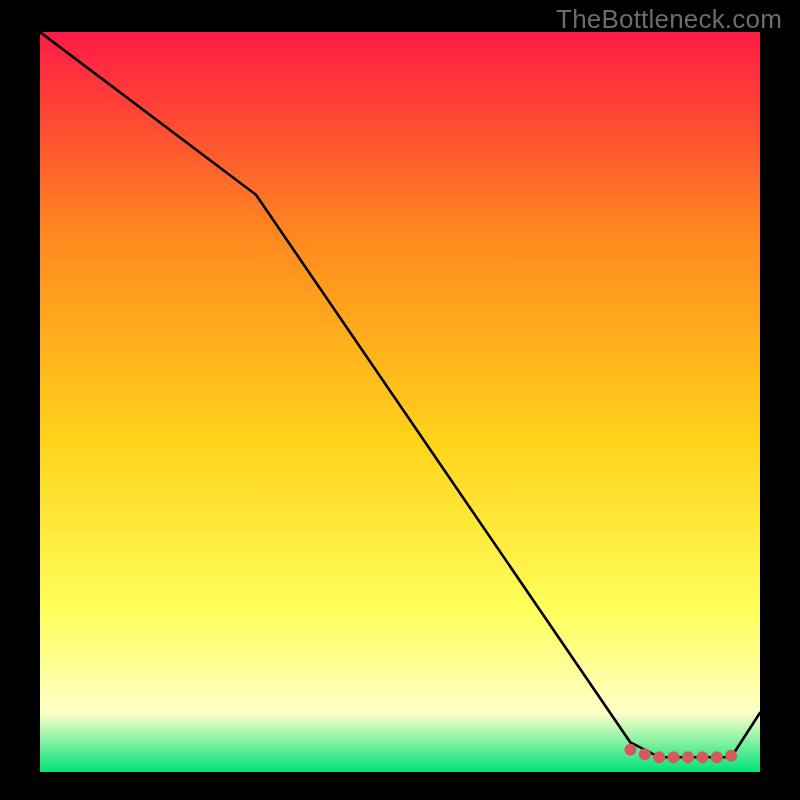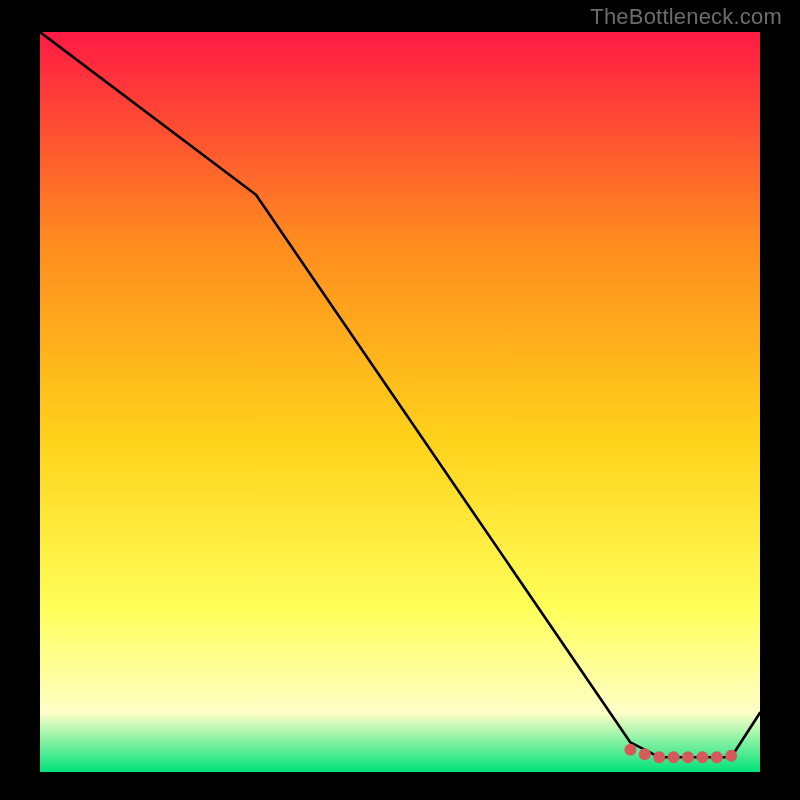--- a/index.html
+++ b/index.html
@@ -15,21 +15,21 @@
     position: relative;
     width: 800px;
     height: 800px;
     background: #000000;
   }
   .watermark {
     position: absolute;
     top: 4px;
     right: 18px;
     color: #6c6c6c;
-    font-size: 22px;
+    font-size: 26px;
     font-weight: 500;
     letter-spacing: 0.2px;
   }
   .plot {
     position: absolute;
     left: 40px;
     top: 32px;
     width: 720px;
     height: 740px;
   }

